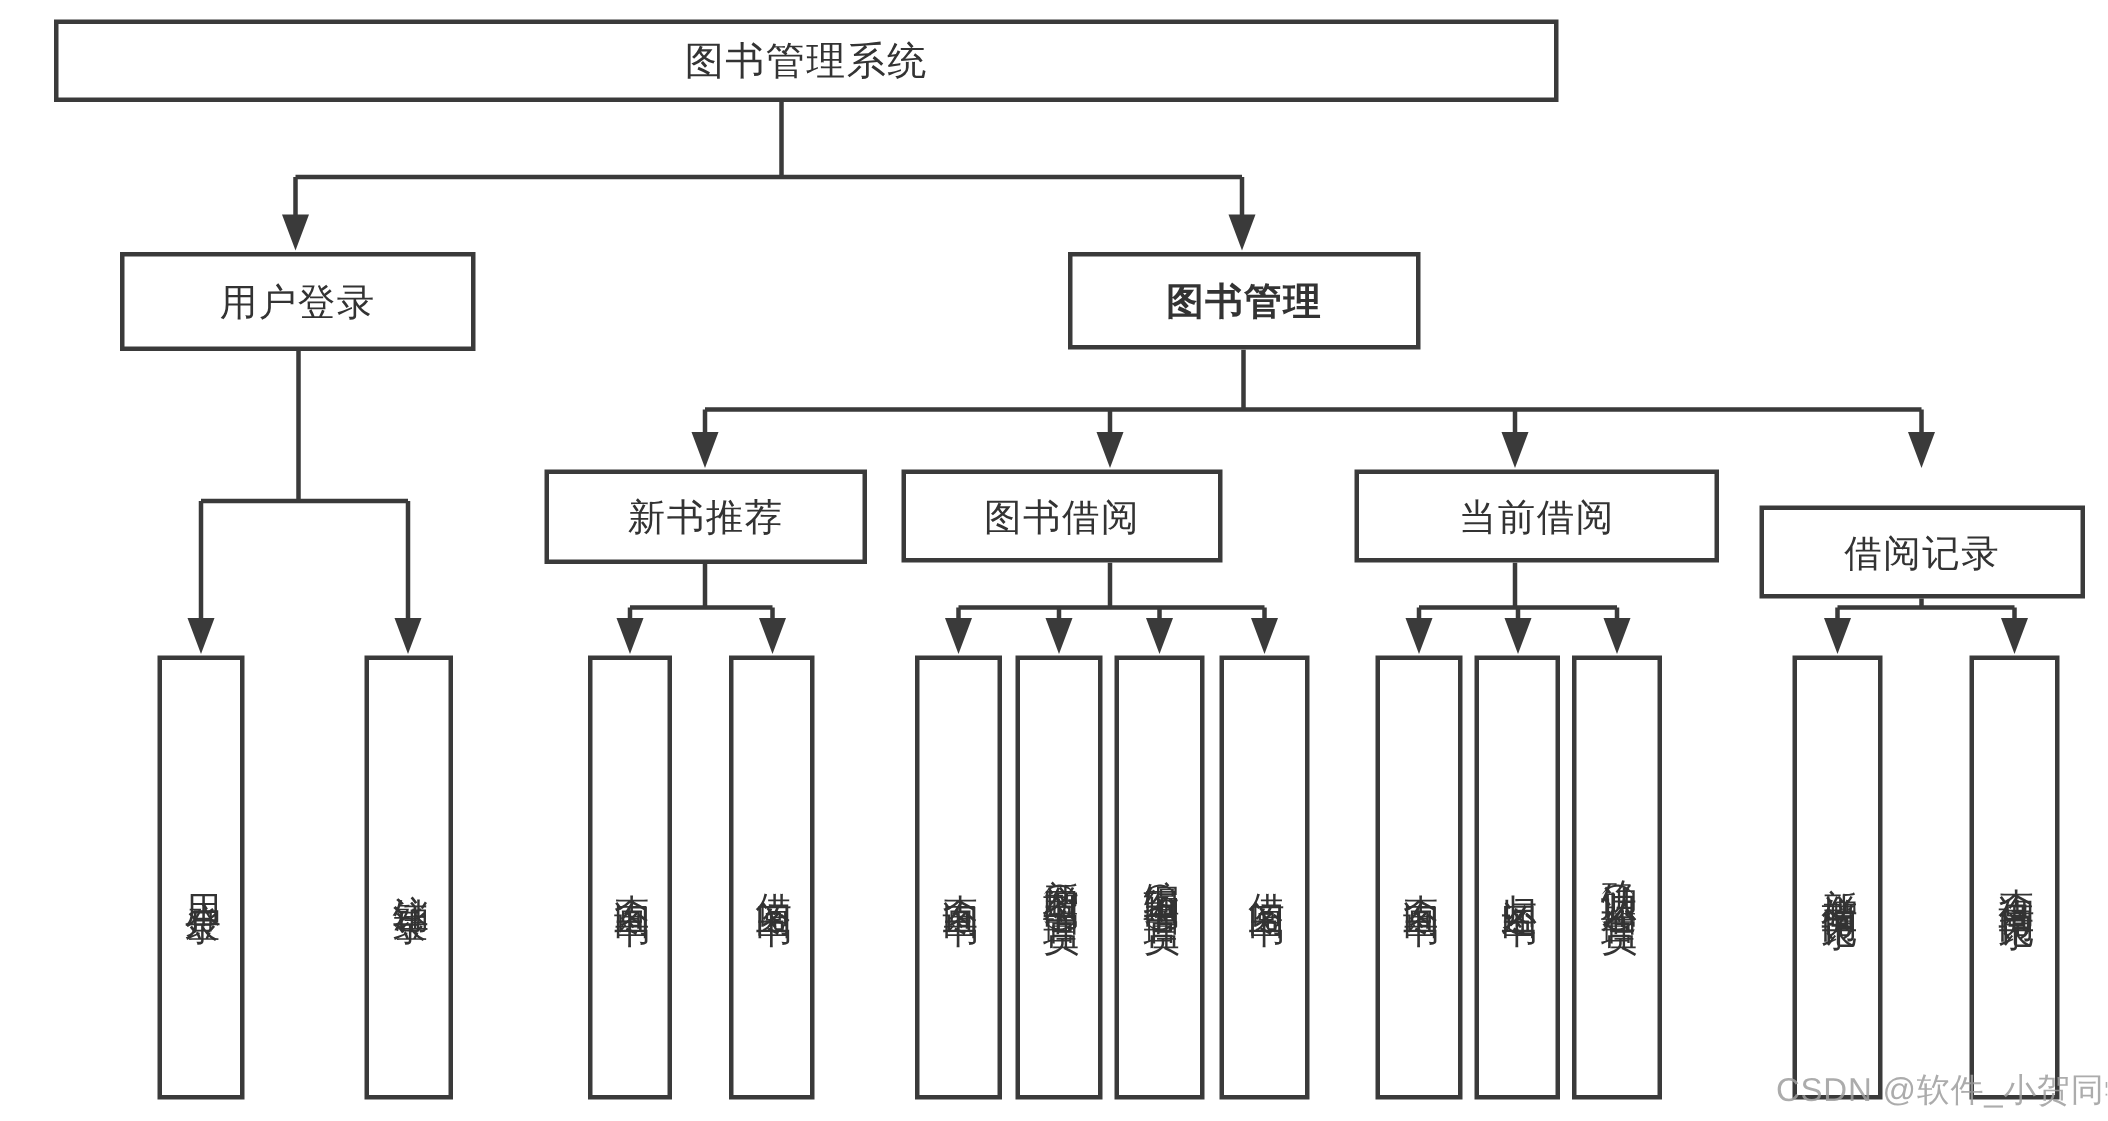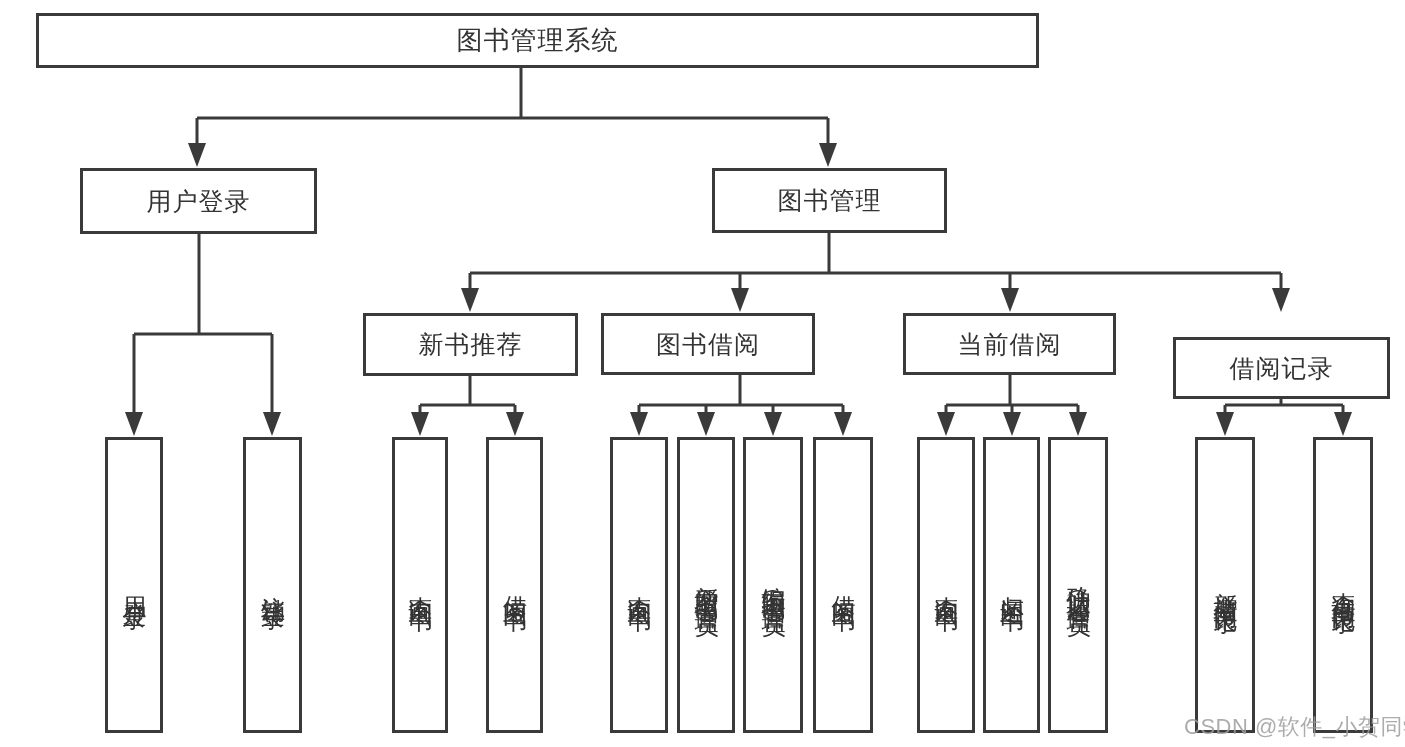--- a/index.html
+++ b/index.html
@@ -127,31 +127,31 @@
     </g>
   </svg>
 
   <div class="box hbox root-box" style="left:20px; top:13px; width:1003px; height:55px;margin-left:16px;">
     <span>图书管理系统</span>
   </div>
 
   <div class="box hbox" style="left:80px; top:168px; width:237px; height:66px;">
     <span>用户登录</span>
   </div>
-  <div class="box hbox" style="left:712px; top:168px; width:235px; height:65px;">
+  <div class="box hbox" style="left:712px; top:168px; width:235px; height:65px;font-weight:bold;">
     <span>图书管理</span>
   </div>
 
   <div class="box hbox" style="left:363px; top:313px; width:215px; height:63px;text-align:right;">
     <span>新书推荐</span>
   </div>
   <div class="box hbox" style="left:601px; top:313px; width:214px; height:62px;">
     <span>图书借阅</span>
   </div>
-  <div class="box hbox" style="left:903px; top:313px; width:213px; height:62px;">
+  <div class="box hbox" style="left:903px; top:313px; width:243px; height:62px;">
     <span>当前借阅</span>
   </div>
   <div class="box hbox" style="left:1173px; top:313px; width:217px; height:62px;margin-top:24px;">
     <span>借阅记录</span>
   </div>
 
   <div class="box vbox" style="left:105px; width:58px;">
     <span class="vtext">用户登录</span>
   </div>
   <div class="box vbox" style="left:243px; width:59px;">

